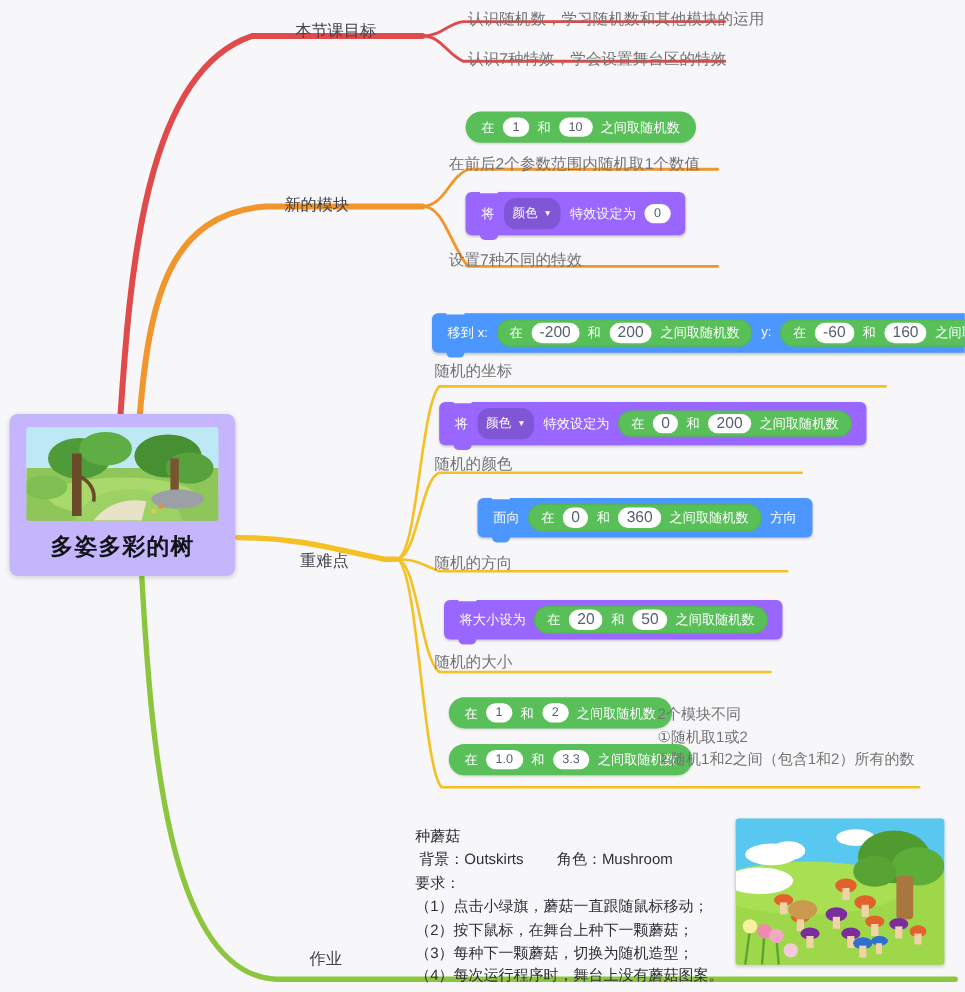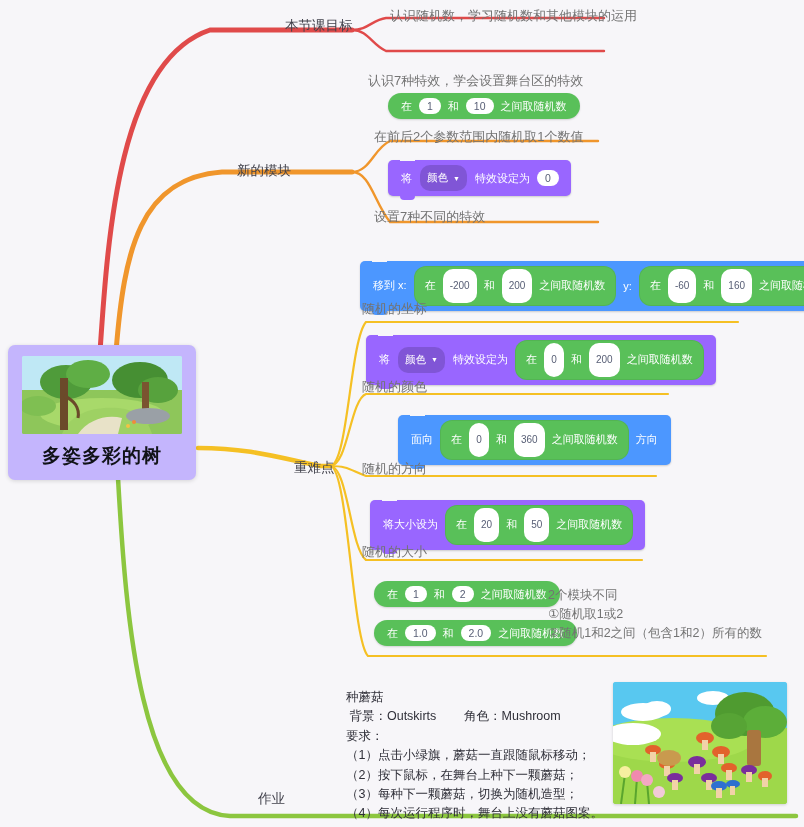--- a/index.html
+++ b/index.html
@@ -62,21 +62,21 @@
   .sb-pill {
     background:#ffffff; color:#575e75; border-radius:10px;
     padding:2px 8px; margin:0 3px; font-size:10.5px; min-width:20px;
     text-align:center; display:inline-block; line-height:1.15;
   }
   .sb-oper-inline {
     background:#59c059; border-radius:12px; padding:3px 7px; margin:0 3px;
     display:inline-flex; align-items:center; color:#fff;
     box-shadow:inset 0 0 0 1px rgba(0,0,0,.06);
   }
-  .sb-oper-inline .sb-pill { padding:11px 7px; font-size:10px; }
+  .sb-oper-inline .sb-pill { padding:1px 7px; font-size:13px; }
   .sb-reporter {
     border-radius:13px; padding:5px 9px; display:inline-flex; align-items:center;
     box-shadow:0 1px 2px rgba(0,0,0,.15);
   }
   .sb-drop {
     background:rgba(0,0,0,.16); border-radius:10px; padding:6px 7px; margin:0 4px;
     display:inline-flex; align-items:center; font-size:10.5px;
   }
   .sb-drop .caret { margin-left:5px; font-size:7px; }
 
@@ -130,23 +130,23 @@
         <rect x="120" y="26" width="7" height="34" fill="#7a5430"></rect>
         <ellipse cx="126" cy="60" rx="22" ry="8" fill="#9aa0a6"></ellipse>
         <ellipse cx="16" cy="50" rx="18" ry="10" fill="#7fbf52"></ellipse>
         <circle cx="106" cy="70" r="2" fill="#f2c244"></circle>
         <circle cx="112" cy="66" r="2" fill="#f08b3a"></circle>
       </svg>
     </div>
     <div class="title">多姿多彩的树</div>
   </div>
 
-  <div class="node blabel" style="left:246px; top:17px;margin-left:39px;">本节课目标</div>
+  <div class="node blabel" style="left:246px; top:17px;">本节课目标</div>
   <div class="node leaf" style="left:390px; top:8px;">认识随机数，学习随机数和其他模块的运用</div>
-  <div class="node leaf" style="left:368px; top:41px;margin-top:32px;">认识7种特效，学会设置舞台区的特效</div>
+  <div class="node leaf" style="left:390px; top:41px;">认识7种特效，学会设置舞台区的特效</div>
 
   <div class="node blabel" style="left:237px; top:162px;">新的模块</div>
 
   <div class="node" style="left:388px; top:93px;">
     <span class="sb sb-reporter sb-oper">
       <span class="sb-lbl">在</span>
       <span class="sb-pill">1</span>
       <span class="sb-lbl">和</span>
       <span class="sb-pill">10</span>
       <span class="sb-lbl">之间取随机数</span>
@@ -162,21 +162,21 @@
         <span>颜色</span>
         <span class="caret">▼</span>
       </span>
       <span class="sb-lbl">特效设定为</span>
       <span class="sb-pill">0</span>
     </span>
   </div>
 
   <div class="node leaf" style="left:374px; top:209px;">设置7种不同的特效</div>
 
-  <div class="node blabel" style="left:250px; top:459px;margin-left:44px;">重难点</div>
+  <div class="node blabel" style="left:250px; top:459px;">重难点</div>
 
   <div class="node" style="left:360px; top:261px;">
     <span class="sb sb-stack sb-motion">
       <span class="sb-lbl">移到 x:</span>
       <span class="sb-oper-inline">
         <span class="sb-lbl">在</span>
         <span class="sb-pill">-200</span>
         <span class="sb-lbl">和</span>
         <span class="sb-pill">200</span>
         <span class="sb-lbl">之间取随机数</span>
@@ -248,21 +248,21 @@
       <span class="sb-lbl">和</span>
       <span class="sb-pill">2</span>
       <span class="sb-lbl">之间取随机数</span>
     </span>
   </div>
   <div class="node" style="left:374px; top:620px;">
     <span class="sb sb-reporter sb-oper">
       <span class="sb-lbl">在</span>
       <span class="sb-pill">1.0</span>
       <span class="sb-lbl">和</span>
-      <span class="sb-pill">2.0</span>
+      <span class="sb-pill">3.3</span>
       <span class="sb-lbl">之间取随机数</span>
     </span>
   </div>
   <div class="node leaf small" style="left:548px; top:586px; white-space:pre; line-height:1.5;">2个模块不同
 ①随机取1或2
 ②随机1和2之间（包含1和2）所有的数</div>
 
   <div class="node blabel" style="left:258px; top:790px;">作业</div>
 
   <div class="node" id="hw-text" style="left:346px; top:688px;">种蘑菇

